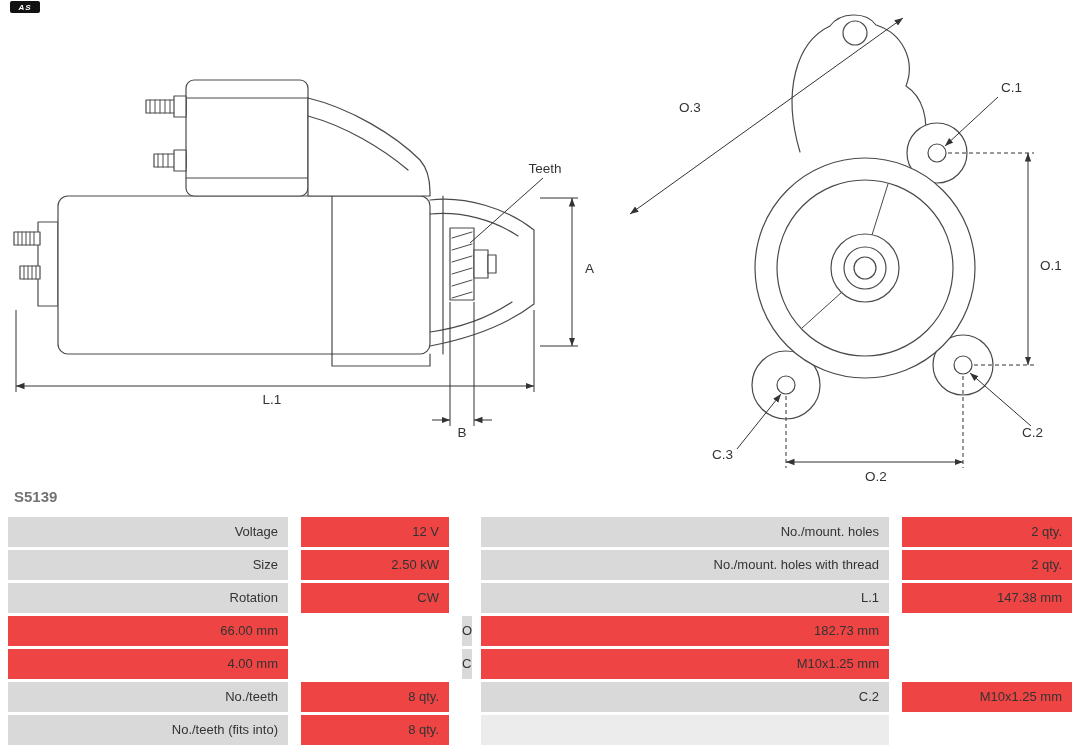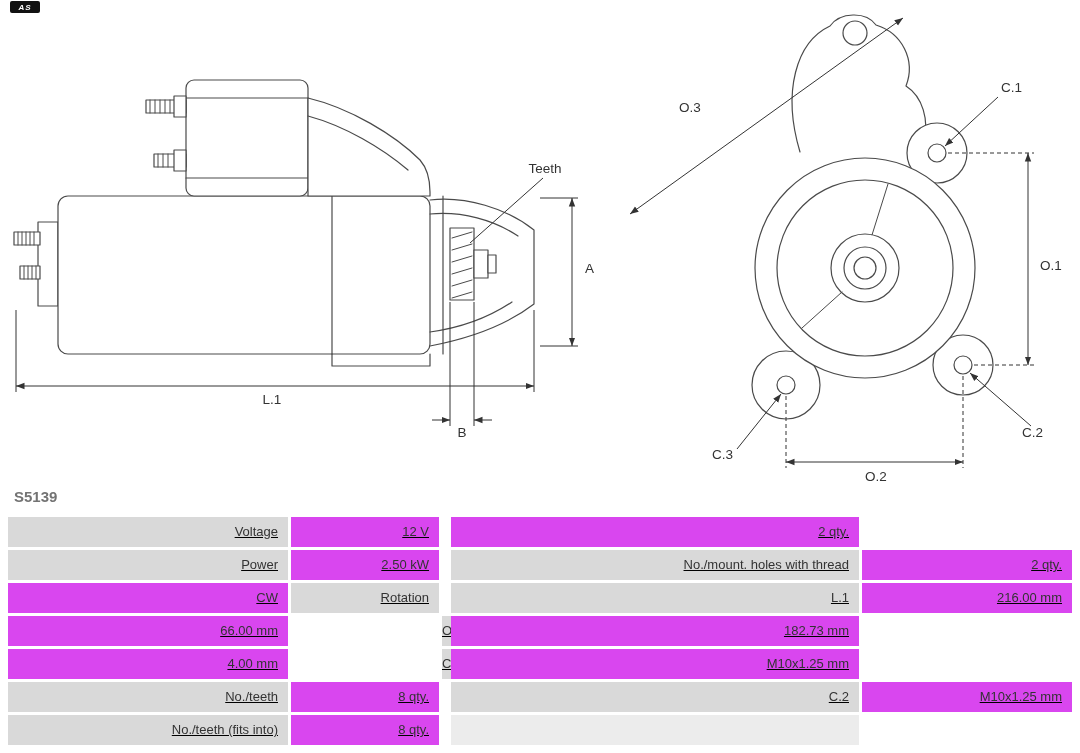--- a/index.html
+++ b/index.html
@@ -6,25 +6,25 @@
   html,body { background:#ffffff; font-family:"Liberation Sans", sans-serif; }
   .canvas { position:relative; width:1080px; height:753px; background:#fff; overflow:hidden; }
   .logo { position:absolute; top:1px; left:10px; width:30px; height:12px; background:#121212;
           border-radius:2px; color:#fff; font-size:8px; font-weight:bold; font-style:italic;
           display:flex; align-items:center; justify-content:center; letter-spacing:1px; }
   .drawing { position:absolute; top:0; left:0; }
   .drawing text { font-family:"Liberation Sans", sans-serif; font-size:13.5px; fill:#333; }
   .part-number { position:absolute; top:488px; left:14px; font-size:15px; font-weight:bold; color:#737373; }
   .spec-table { position:absolute; top:517px; left:8px; width:1064px;
                 display:grid; grid-template-rows:repeat(7,30px); row-gap:3px; }
-  .spec-row { display:grid; grid-template-columns:280px 148px 6px 408px auto; column-gap:3px;text-decoration:underline; }
+  .spec-row { display:grid; grid-template-columns:280px 148px 6px 408px auto; column-gap:13px; }
   .cell { font-size:13px; color:#333; text-align:right; padding-right:10px; line-height:30px;
           overflow:hidden; white-space:nowrap; }
   .cell.label { background:#d9d9d9; }
-  .cell.value { background:#d946ef; }
+  .cell.value { background:#ef4444; }
   .cell.label-empty { background:#ececec; }
   .cell.value-empty { background:#ffffff; }
   .spacer { background:transparent; }
 </style>
 </head>
 <body>
 
 <div class="canvas">
 
   <svg class="drawing" width="1080" height="512" viewBox="0 0 1080 512">
@@ -129,37 +129,38 @@
   </div>
 
   <div class="part-number">S5139</div>
 
   <div class="spec-table">
 
     <div class="spec-row">
       <div class="cell label">Voltage</div>
       <div class="cell value">12 V</div>
       <div class="spacer"></div>
+      <div class="cell label">No./mount. holes</div>
       <div class="cell value">2 qty.</div>
     </div>
 
     <div class="spec-row">
-      <div class="cell label">Power</div>
+      <div class="cell label">Size</div>
       <div class="cell value">2.50 kW</div>
       <div class="spacer"></div>
       <div class="cell label">No./mount. holes with thread</div>
       <div class="cell value">2 qty.</div>
     </div>
 
     <div class="spec-row">
+      <div class="cell label">Rotation</div>
       <div class="cell value">CW</div>
-      <div class="cell label">Rotation</div>
       <div class="spacer"></div>
       <div class="cell label">L.1</div>
-      <div class="cell value">216.00 mm</div>
+      <div class="cell value">147.38 mm</div>
     </div>
 
     <div class="spec-row">
       <div class="cell value">66.00 mm</div>
       <div class="spacer"></div>
       <div class="cell label">O.1</div>
       <div class="cell value">182.73 mm</div>
     </div>
 
     <div class="spec-row">

